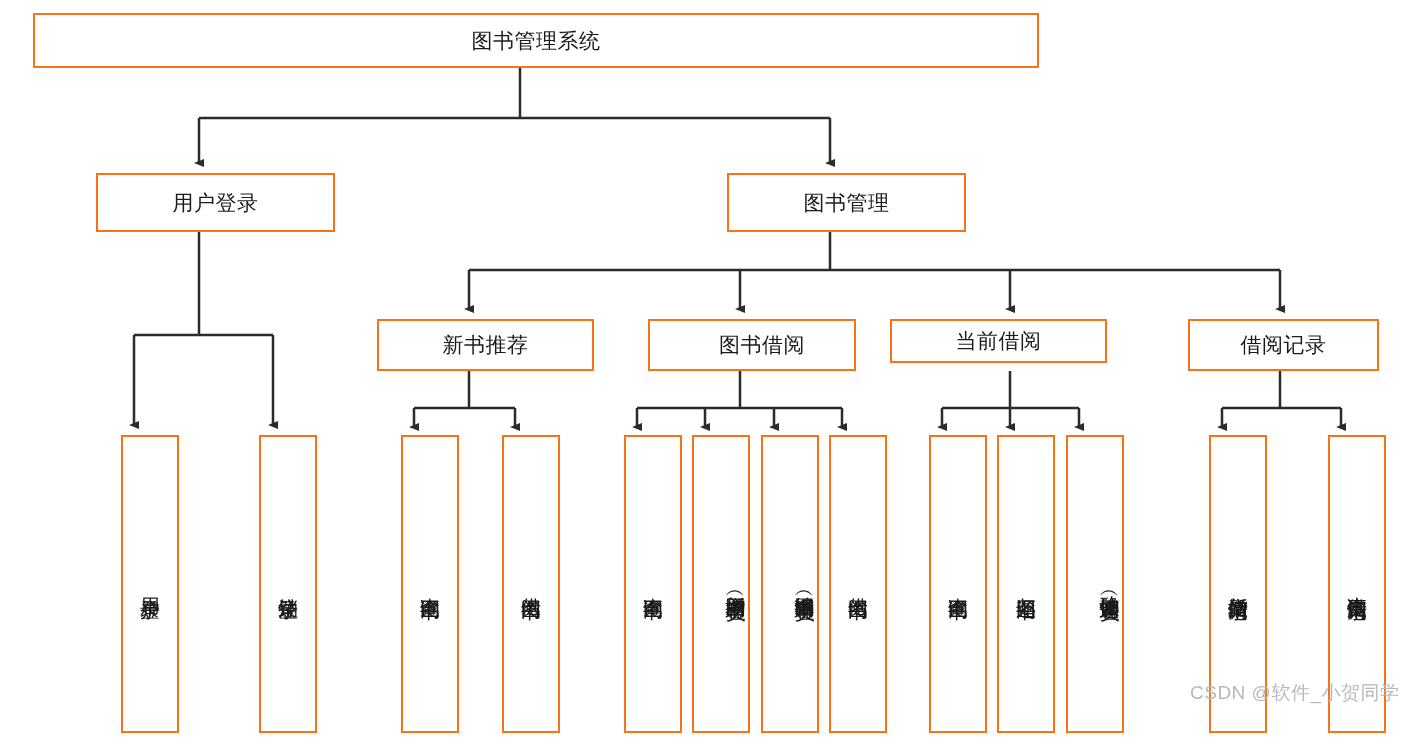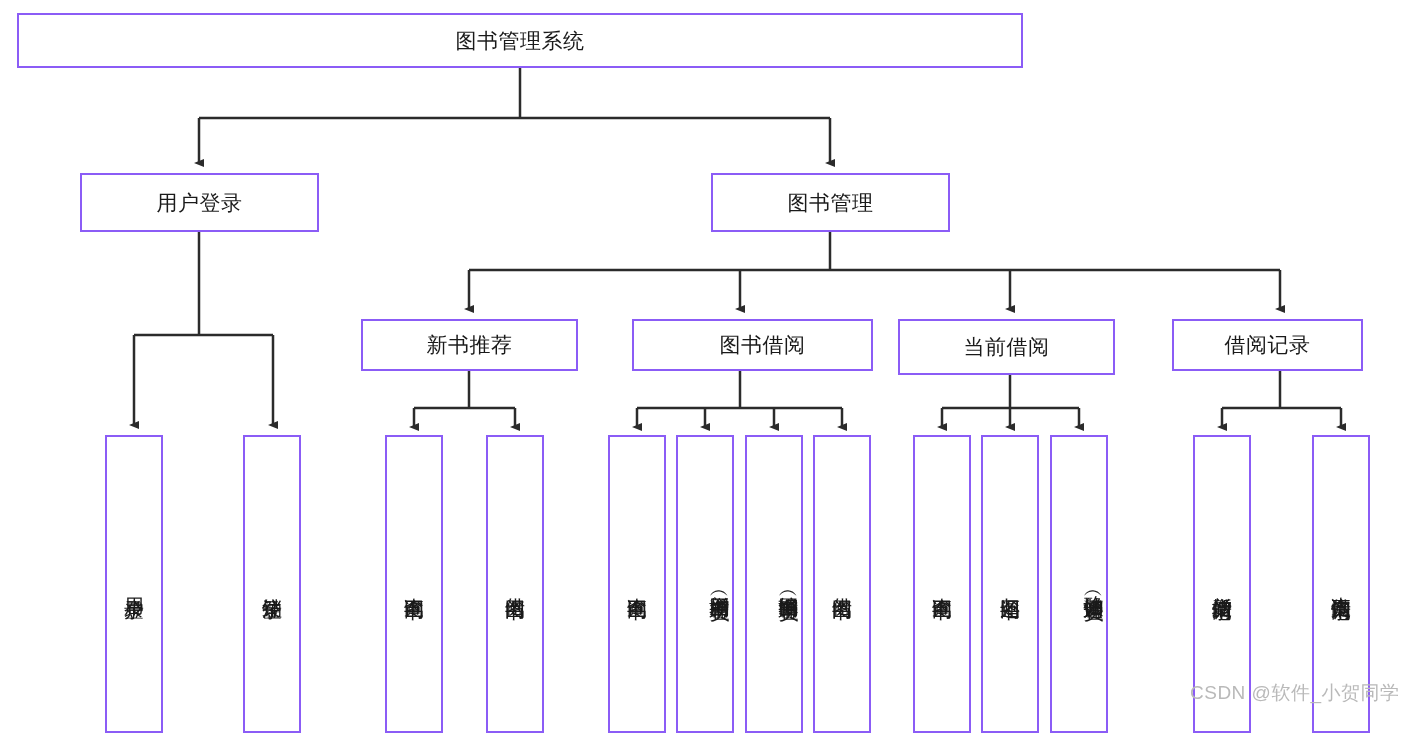--- a/index.html
+++ b/index.html
@@ -21,26 +21,27 @@
     position: absolute;
     left: 0;
     top: 0;
     width: 1405px;
     height: 747px;
     pointer-events: none;
   }
   .node {
     position: absolute;
     box-sizing: border-box;
-    border: 2px solid #8b5cf6;
+    border: 2px solid #f97316;
     background: #ffffff;
     display: flex;
     align-items: center;
     justify-content: center;
     color: #1a1a1a;
+    margin-left: 16px;
   }
   .node.horizontal {
     font-size: 21px;
     letter-spacing: 0.5px;
     line-height: 1.2;
   }
   .node.vertical {
     writing-mode: vertical-rl;
     text-orientation: upright;
     font-size: 20px;
@@ -113,22 +114,22 @@
       <path d="M1341,408 L1341,427" marker-end="url(#arrow)"></path>
     </g>
   </svg>
 
   <div class="node horizontal" id="node-root" style="left: 17px; top: 13px; width: 1006px; height: 55px;">图书管理系统</div>
 
   <div class="node horizontal" id="node-l2-0" style="left: 80px; top: 173px; width: 239px; height: 59px;">用户登录</div>
   <div class="node horizontal" id="node-l3-0" style="left: 361px; top: 319px; width: 217px; height: 52px;">新书推荐</div>
 
   <div class="node horizontal" id="node-l2-1" style="left: 711px; top: 173px; width: 239px; height: 59px;">图书管理</div>
-  <div class="node horizontal" id="node-l3-1" style="left: 632px; top: 319px; width: 241px; height: 52px; padding-left: 20px;">图书借阅</div>
-  <div class="node horizontal" id="node-l3-2" style="left: 898px; top: 319px; width: 217px; height: 56px;">当前借阅</div>
+  <div class="node horizontal" id="node-l3-1" style="left: 632px; top: 319px; width: 208px; height: 52px; padding-left: 20px;">图书借阅</div>
+  <div class="node horizontal" id="node-l3-2" style="left: 874px; top: 319px; width: 217px; height: 44px;">当前借阅</div>
   <div class="node horizontal" id="node-l3-3" style="left: 1172px; top: 319px; width: 191px; height: 52px;">借阅记录</div>
 
   <div class="node vertical" id="leaf-0" style="left: 105px; top: 435px; width: 58px; height: 298px;">用户登录</div>
   <div class="node vertical" id="leaf-1" style="left: 243px; top: 435px; width: 58px; height: 298px;">注销登录</div>
   <div class="node vertical" id="leaf-2" style="left: 385px; top: 435px; width: 58px; height: 298px;">查询图书</div>
   <div class="node vertical" id="leaf-3" style="left: 486px; top: 435px; width: 58px; height: 298px;">借阅图书</div>
   <div class="node vertical" id="leaf-4" style="left: 608px; top: 435px; width: 58px; height: 298px;">查询图书</div>
   <div class="node vertical top-aligned" id="leaf-5" style="left: 676px; top: 435px; width: 58px; height: 298px;">新增图书（管理员）</div>
   <div class="node vertical top-aligned" id="leaf-6" style="left: 745px; top: 435px; width: 58px; height: 298px;">编辑图书（管理员）</div>
   <div class="node vertical" id="leaf-7" style="left: 813px; top: 435px; width: 58px; height: 298px;">借阅图书</div>

